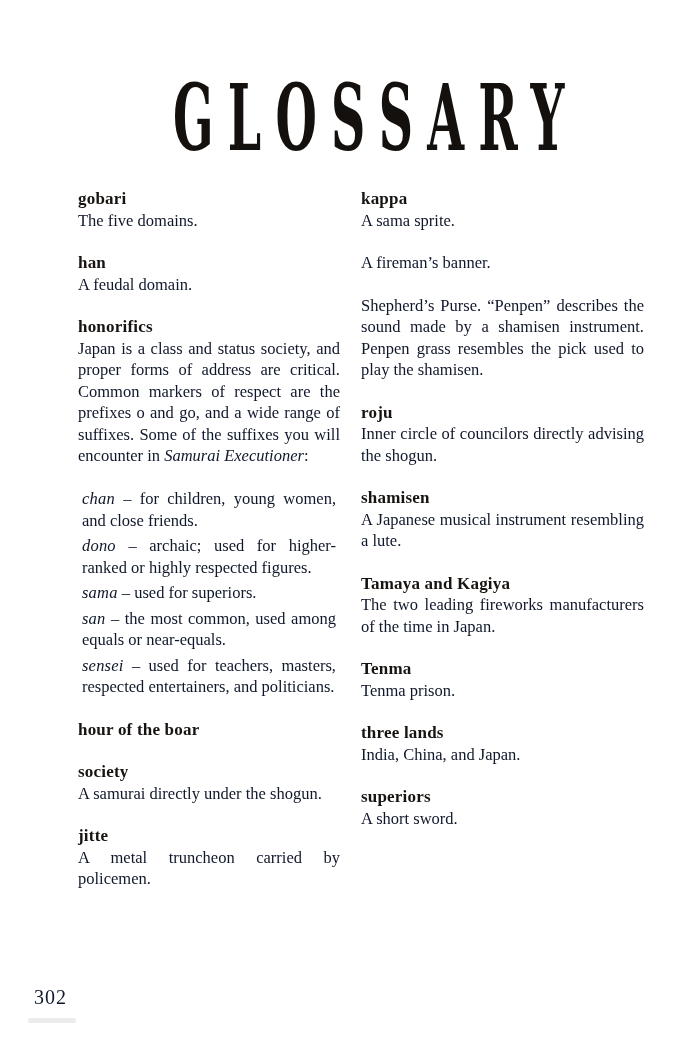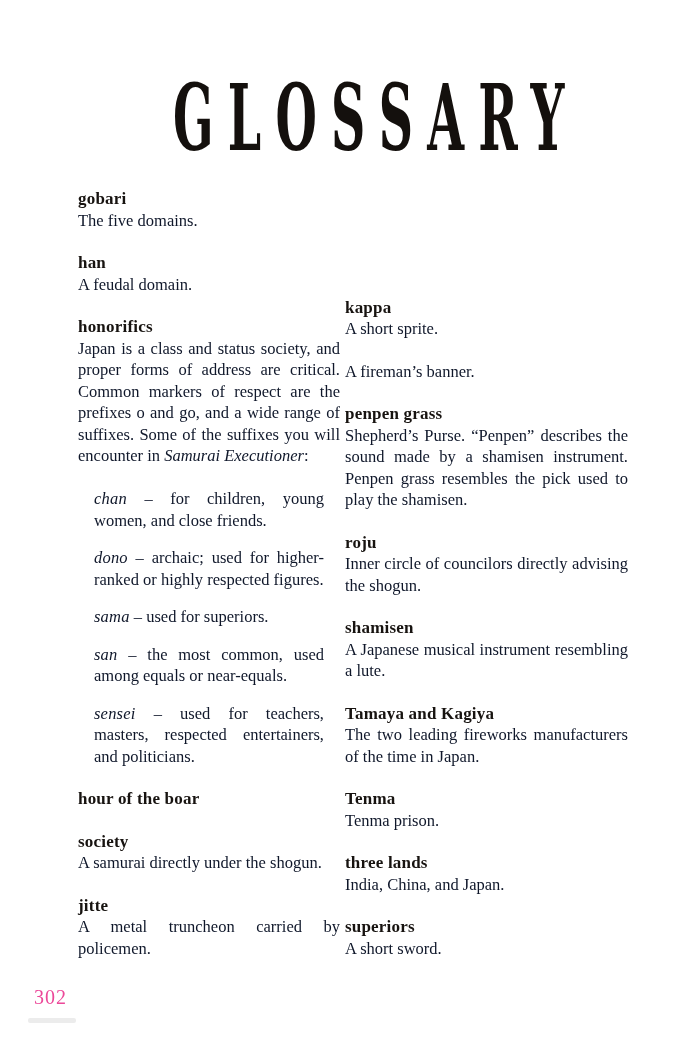--- a/index.html
+++ b/index.html
@@ -43,22 +43,21 @@
     white-space: nowrap;
     text-indent: 0.30em; 
   }
   
   .columns {
     position: absolute;
     top: 188px;
     left: 78px;
     width: 566px;
     display: flex;
-    gap: 5px;
-    align-items: flex-end;
+    gap: 21px;
   }
   .col { box-sizing: border-box; }
   .col-left  { width: 262px; }
   .col-right { width: 283px; }
 
   .entry { margin: 0 0 21px 0; }
   .term {
     font-size: 17px;
     font-weight: 700;
     line-height: 21.5px;
@@ -67,31 +66,31 @@
     letter-spacing: 0.2px;
   }
   .def {
     font-size: 16.5px;
     line-height: 21.5px;
     margin: 0;
     text-align: justify;
     color: #0f172a;
   }
   .suffix-list { margin-top: 21.5px; }
-  .suffix { margin: 16px; }
+  .suffix { margin: 4px; }
   .suffix i { letter-spacing: 0.2px; }
 
   
   .page-number {
     position: absolute;
     left: 34px;
     top: 986px;
     font-size: 20px;
     letter-spacing: 1px;
-    color: #ec4899;
+    color: #0f172a;
   }
   
   .scan-smudge {
     position: absolute;
     left: 28px;
     top: 1018px;
     width: 48px;
     height: 5px;
     background: #ececec;
     border-radius: 2px;
@@ -146,29 +145,28 @@
         <h2 class="term">jitte</h2>
         <p class="def">A metal truncheon carried by policemen.</p>
       </section>
 
     </div>
 
     <div class="col col-right">
 
       <section class="entry">
         <h2 class="term">kappa</h2>
-        <p class="def">A short sprite.</p>
+        <p class="def">A sama sprite.</p>
       </section>
 
       <section class="entry">
         <p class="def">A fireman’s banner.</p>
       </section>
 
       <section class="entry">
-        <h2 class="term">penpen grass</h2>
         <p class="def">Shepherd’s Purse. “Penpen” describes the sound made by a shamisen instrument. Penpen grass resembles the pick used to play the shamisen.</p>
       </section>
 
       <section class="entry">
         <h2 class="term">roju</h2>
         <p class="def">Inner circle of councilors directly advising the shogun.</p>
       </section>
 
       <section class="entry">
         <h2 class="term">shamisen</h2>

